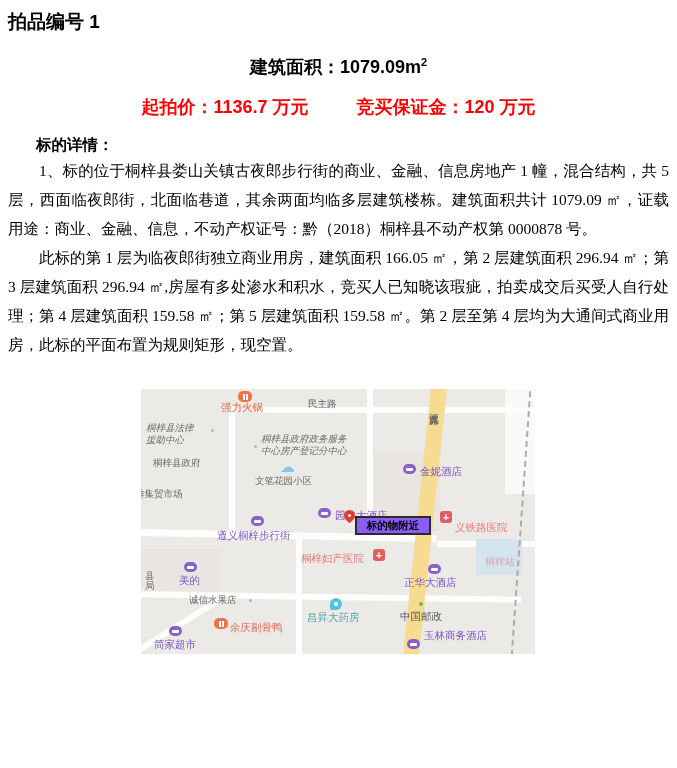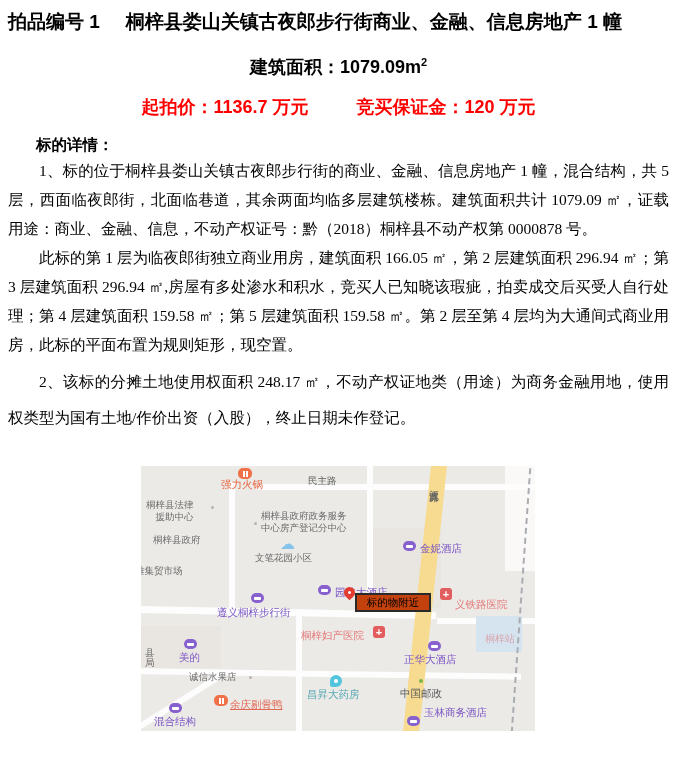--- a/index.html
+++ b/index.html
@@ -63,30 +63,30 @@
     background:#D6E4F0; z-index:1;
   }
   .station-label{
     position:absolute; left:344px; top:166px; font-size:10px; color:#D9A3AC; z-index:3;
   }
 
   .plabel{
     position:absolute; z-index:3; font-size:10.5px; line-height:12px;
     white-space:pre-line; color:#6A6A6A;
   }
-  .plabel.center{ text-align:right; }
+  .plabel.center{ text-align:left;font-style:italic; }
   .plabel.tiny{ font-size:9px; line-height:10px; }
   .plabel.roadname{ font-size:9.5px; color:#606060; }
   .plabel.vert{ writing-mode:vertical-rl; letter-spacing:1px; }
   .plabel.gray{ color:#6A6A6A; font-size:9.5px; }
   .plabel.darkgray{ color:#5A5A5A;font-family:Liberation Serif, serif; }
   .plabel.purple{ color:#7C57C5; }
   .plabel.pink{ color:#E57B7B; }
   .plabel.orange{ color:#E8623C; }
-  .plabel.orangered{ color:#E06A55;text-decoration:underline; }
+  .plabel.orangered{ color:#E06A55; }
   .plabel.teal{ color:#53A8B4; }
 
   .icon{ position:absolute; z-index:3; display:flex; align-items:center; justify-content:center; }
   .icon.food{ width:14px; height:11px; background:#F07048; border-radius:5px; }
   .icon.food::after{ content:""; width:2px; height:6px; background:#fff; box-shadow:3px 0 0 #fff; margin-left:-3px; }
   .icon.hotel{ width:13px; height:10px; background:#8761CE; border-radius:5px; }
   .icon.hotel::after{ content:""; width:7px; height:3px; background:#fff; border-radius:1px; }
   .icon.hospital{ width:12px; height:12px; background:#E25D5D; border-radius:3px; color:#fff;
                   font-size:11px; font-weight:bold; line-height:12px; }
   .icon.hospital::after{ content:"+"; }
@@ -101,47 +101,45 @@
     position:absolute; left:203px; top:121px; width:11px; height:11px;
     background:#E23B30; border-radius:50% 50% 50% 0;
     transform:rotate(-45deg); z-index:4;
   }
   .pin::after{
     content:""; position:absolute; left:4px; top:4px; width:3px; height:3px;
     background:#fff; border-radius:50%;
   }
   .target-box{
     position:absolute; left:214px; top:127px; width:72px; height:15px; z-index:4;
-    background:#c2410c; border:2px solid #2A2A2A;
+    background:#8b5cf6; border:2px solid #2A2A2A;
     display:flex; align-items:center; justify-content:center;
-    font-size:10.5px; font-weight:normal; color:#000; white-space:nowrap;
+    font-size:10.5px; font-weight:bold; color:#000; white-space:nowrap;
   }
 </style>
 </head>
 <body>
 
 <div class="doc">
 
   <div class="title-row">
     <span class="item-no">拍品编号 1</span>
-    <span>桐梓县娄山关镇古夜郎步行街商业、金融、信息房地产 1 幢</span>
   </div>
 
   <div class="area-line"><span>建筑面积：</span><span>1079.09m</span><sup>2</sup></div>
 
   <div class="price-line">
     <span>起拍价：1136.7 万元</span>
     <span>竞买保证金：120 万元</span>
   </div>
 
   <div class="details-heading">标的详情：</div>
 
   <p class="para">1、标的位于桐梓县娄山关镇古夜郎步行街的商业、金融、信息房地产 1 幢，混合结构，共 5 层，西面临夜郎街，北面临巷道，其余两面均临多层建筑楼栋。建筑面积共计 1079.09 ㎡，证载用途：商业、金融、信息，不动产权证号：黔（2018）桐梓县不动产权第 0000878 号。</p>
   <p class="para">此标的第 1 层为临夜郎街独立商业用房，建筑面积 166.05 ㎡，第 2 层建筑面积 296.94 ㎡；第 3 层建筑面积 296.94 ㎡,房屋有多处渗水和积水，竞买人已知晓该瑕疵，拍卖成交后买受人自行处理；第 4 层建筑面积 159.58 ㎡；第 5 层建筑面积 159.58 ㎡。第 2 层至第 4 层均为大通间式商业用房，此标的平面布置为规则矩形，现空置。</p>
-  <p class="para wide">2、该标的分摊土地使用权面积 248.17 ㎡，不动产权证地类（用途）为商务金融用地，使用权类型为国有土地/作价出资（入股），终止日期未作登记。</p>
 
   <div class="map">
 
     <div class="block" style="left:364px;top:0;width:30px;height:105px;background:#FAF9F8;"></div>
     <div class="block" style="left:230px;top:62px;width:70px;height:80px;background:#E9E6E2;"></div>
     <div class="block" style="left:0;top:160px;width:80px;height:42px;background:#E9E6E2;"></div>
 
     <div class="road" style="left:115px;top:18px;width:279px;height:6px;"></div>
     <div class="road" style="left:88px;top:16px;width:6px;height:135px;"></div>
     <div class="road" style="left:226px;top:0;width:6px;height:148px;"></div>
@@ -186,21 +184,21 @@
       <span class="plabel purple" style="left: 263px; top: 187px;">正华大酒店</span>
       <span class="icon hotel" style="left: 43px; top: 173px;"></span>
       <span class="plabel purple" style="left: 38px; top: 185px;">美的</span>
       <span class="plabel gray tiny" style="left: 4px; top: 182px;">县
 局</span>
       <span class="icon dot" style="left: 108px; top: 210px;"></span>
       <span class="plabel gray" style="left: 48px; top: 205px;">诚信水果店</span>
       <span class="icon food" style="left: 73px; top: 229px;"></span>
       <span class="plabel orangered" style="left: 89px; top: 232px;">余庆剔骨鸭</span>
       <span class="icon hotel" style="left: 28px; top: 237px;"></span>
-      <span class="plabel purple" style="left: 13px; top: 249px;">混合结构</span>
+      <span class="plabel purple" style="left: 13px; top: 249px;">简家超市</span>
       <span class="icon pharmacy" style="left: 189px; top: 209px;"></span>
       <span class="plabel teal" style="left: 166px; top: 222px; text-align: center;">昌昇大药房</span>
       <span class="icon greendot" style="left: 278px; top: 213px;"></span>
       <span class="plabel darkgray" style="left: 259px; top: 222px;">中国邮政</span>
       <span class="icon hotel" style="left: 266px; top: 250px;"></span>
       <span class="plabel purple" style="left: 283px; top: 240px;">玉林商务酒店</span>
     </div>
 
 </div>
 

